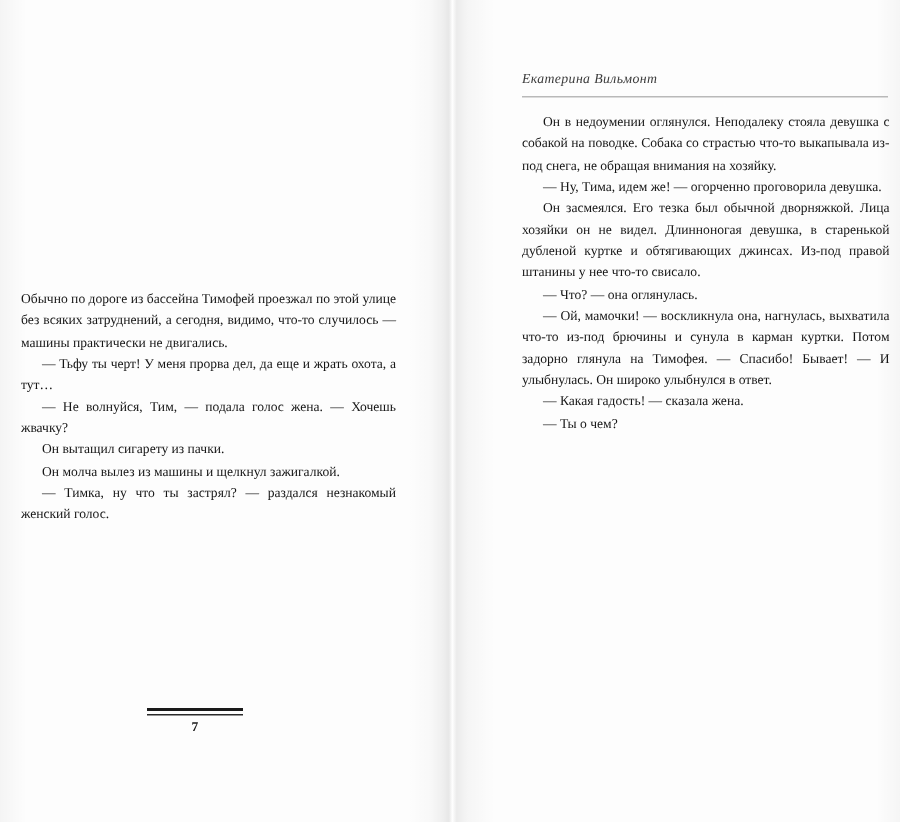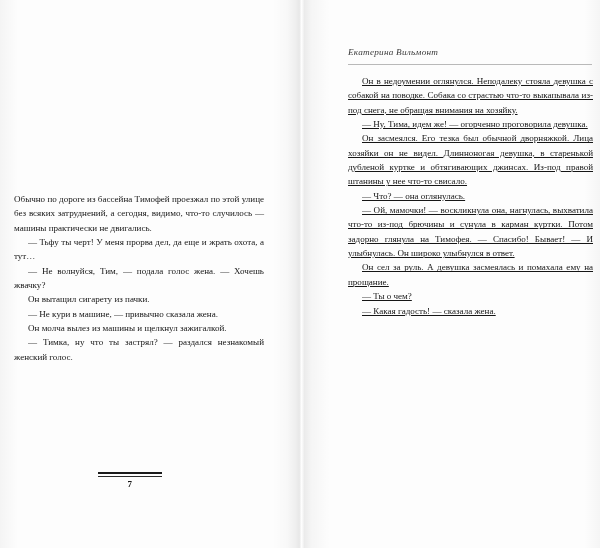--- a/index.html
+++ b/index.html
@@ -107,21 +107,20 @@
   }
   .page-left .textblock {
     left: 14px;
     width: 250px;
     top: 192px;
   }
   .page-right .textblock {
     left: 48px;
     width: 245px;
     top: 74px;
-    text-decoration: underline;
   }
 
   .textblock p {
     margin: 0;
     text-indent: 14px;
   }
   .textblock p.noindent {
     text-indent: 0;
   }
   
@@ -161,21 +160,20 @@
 
   <div class="paper-left"></div>
   <div class="paper-right"></div>
 
   <div class="page page-left">
     <div class="textblock">
       <p class="noindent">Обычно по дороге из бассейна Тимофей проезжал по этой улице без всяких затруднений, а сегодня, видимо, что-то случилось — машины практически не двигались.</p>
       <p>— Тьфу ты черт! У меня прорва дел, да еще и жрать охота, а тут…</p>
       <p>— Не волнуйся, Тим, — подала голос жена. — Хочешь жвачку?</p>
       <p>Он вытащил сигарету из пачки.</p>
-      <p>— Не кури в машине, — привычно сказала жена.</p>
       <p>Он молча вылез из машины и щелкнул зажигалкой.</p>
       <p>— Тимка, ну что ты застрял? — раздался незнакомый женский голос.</p>
     </div>
 
     <div class="folio">
       <div class="folio-rule"></div>
       <div class="folio-rule-thin"></div>
       <div class="folio-num">7</div>
     </div>
   </div>
@@ -183,22 +181,21 @@
   <div class="page page-right">
     <div class="runhead">Екатерина Вильмонт</div>
     <div class="runhead-rule"></div>
 
     <div class="textblock">
       <p>Он в недоумении оглянулся. Неподалеку стояла девушка с собакой на поводке. Собака со страстью что-то выкапывала из-под снега, не обращая внимания на хозяйку.</p>
       <p>— Ну, Тима, идем же! — огорченно проговорила девушка.</p>
       <p>Он засмеялся. Его тезка был обычной дворняжкой. Лица хозяйки он не видел. Длинноногая девушка, в старенькой дубленой куртке и обтягивающих джинсах. Из-под правой штанины у нее что-то свисало.</p>
       <p>— Что? — она оглянулась.</p>
       <p>— Ой, мамочки! — воскликнула она, нагнулась, выхватила что-то из-под брючины и сунула в карман куртки. Потом задорно глянула на Тимофея. — Спасибо! Бывает! — И улыбнулась. Он широко улыбнулся в ответ.</p>
-      <p>Он сел за руль. А девушка засмеялась и помахала ему на прощание.</p>
+      <p>— Какая гадость! — сказала жена.</p>
       <p>— Ты о чем?</p>
-      <p>— Какая гадость! — сказала жена.</p>
     </div>
 
   </div>
 
   <div class="gutter"></div>
 
 </div>
 
 </body></html>

